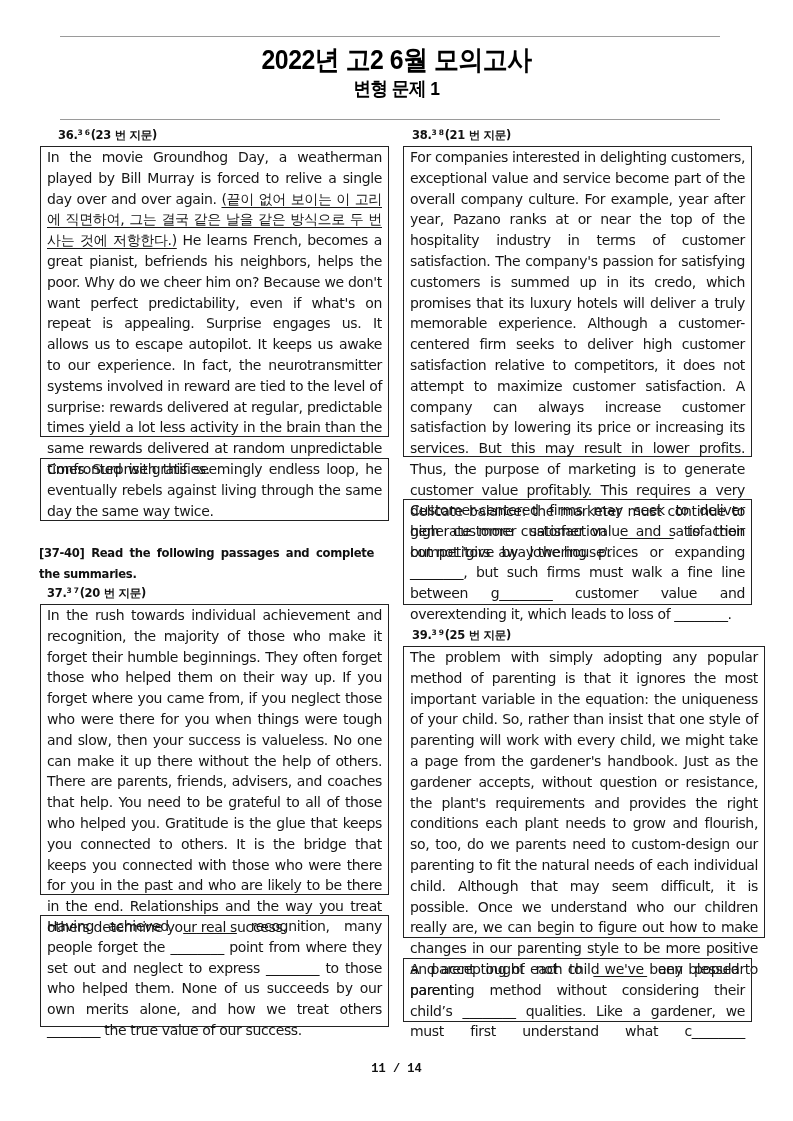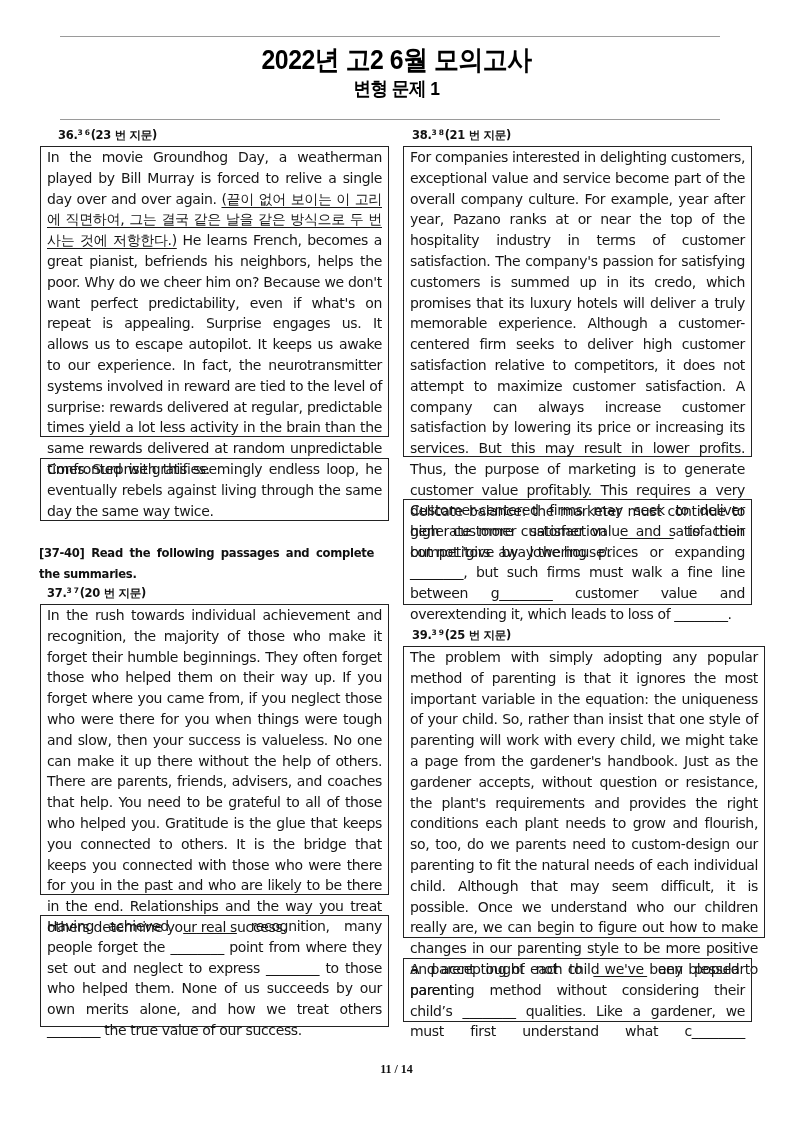--- a/index.html
+++ b/index.html
@@ -14,21 +14,21 @@
            font-family: "DejaVu Sans", sans-serif; letter-spacing: -0.3px; }
   .qhead sup { font-size: 7.5px; font-weight: bold; vertical-align: 4px; margin-right: 1px; }
   .box { position: absolute; border: 1.3px solid #222; box-sizing: border-box;
          padding: 0px 6px 0px 6px; font-size: 14px; line-height: 20.8px; text-align: justify;
          font-family: "DejaVu Sans", sans-serif; letter-spacing: -0.35px; color: #161616; }
   .box p { margin: 0; }
   .ul { text-decoration: underline; text-underline-offset: 3px; }
   .instr { position: absolute; font-size: 11.6px; font-weight: bold; line-height: 20.8px;
            font-family: "DejaVu Sans", sans-serif; letter-spacing: -0.3px; color: #111; }
   .pageno { position: absolute; left: 0; width: 793px; top: 1062px; text-align: center;
-            font-size: 12px; font-weight: bold; font-family: Liberation Serif, serif; }
+            font-size: 12px; font-weight: bold; font-family: Liberation Mono, monospace; }
 </style>
 </head>
 <body>
 
 <div class="rule" style="top:36px;"></div>
 <div class="title main">2022년 고2 6월 모의고사</div>
 <div class="title sub">변형 문제 1</div>
 <div class="rule" style="top:119px;"></div>
 
 <div class="qhead" style="left:58px; top:128px;">

